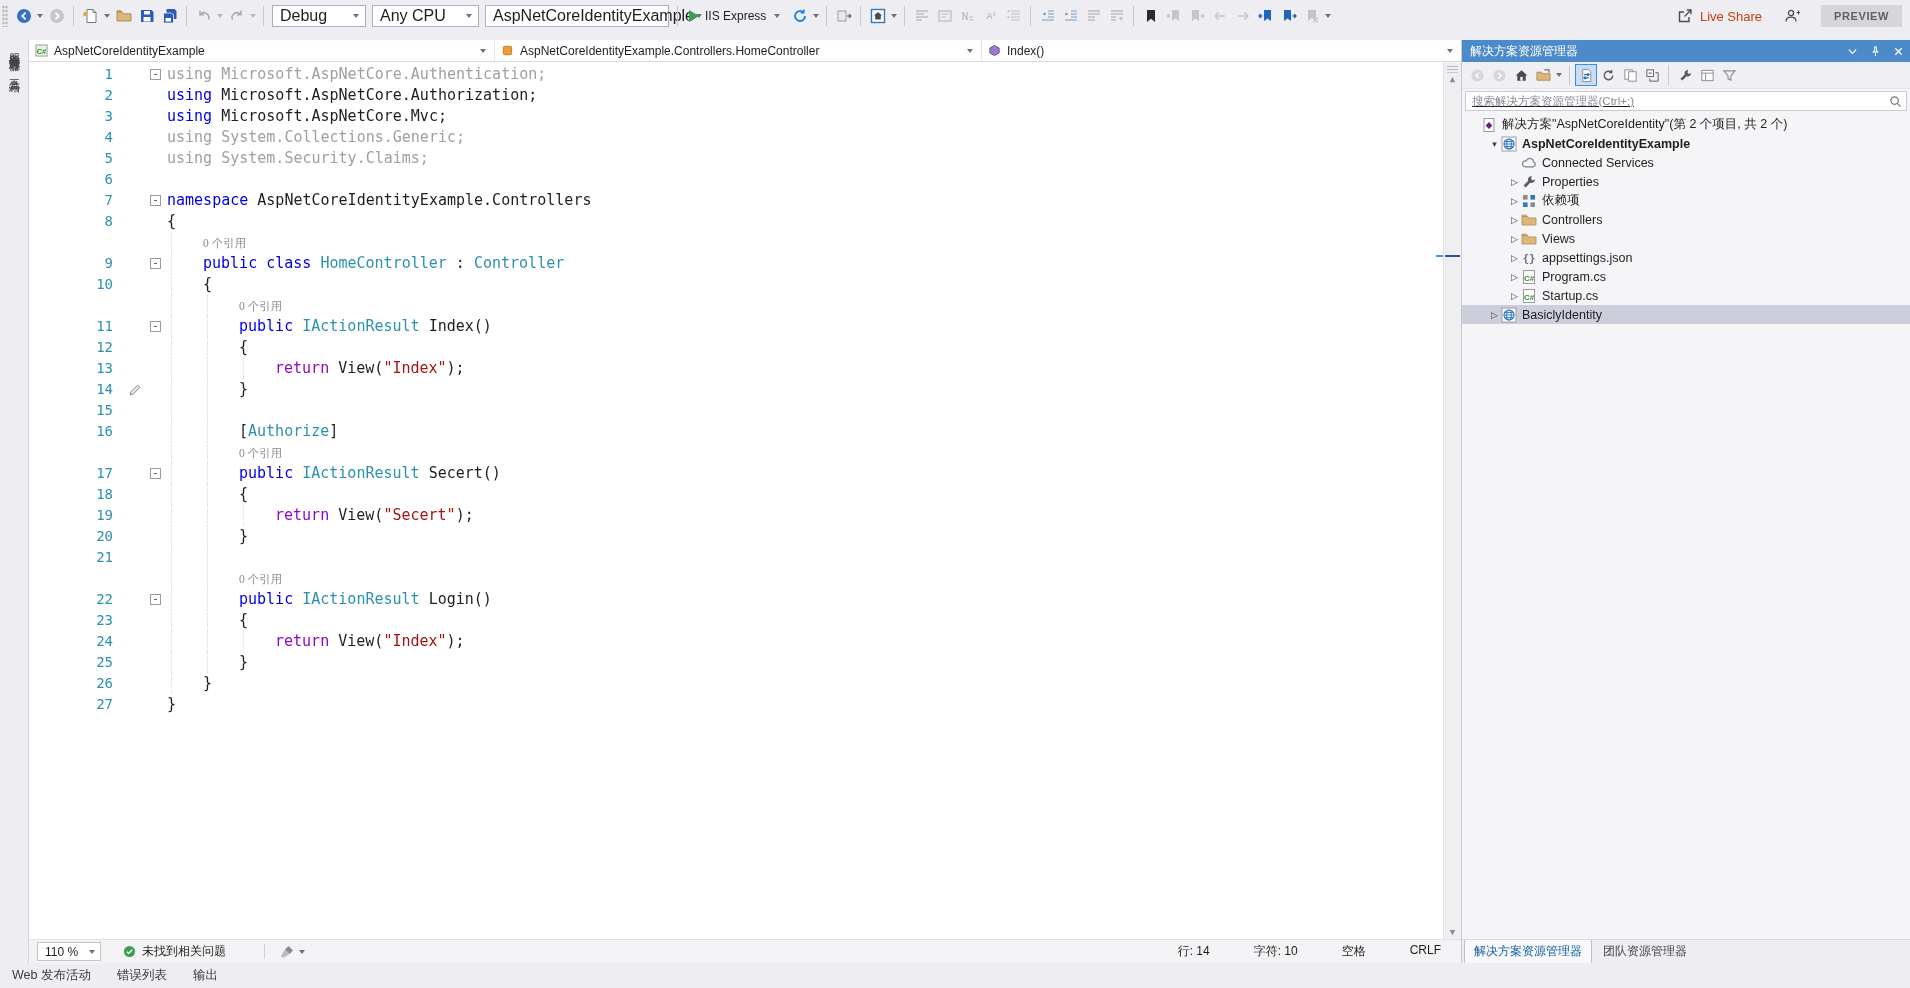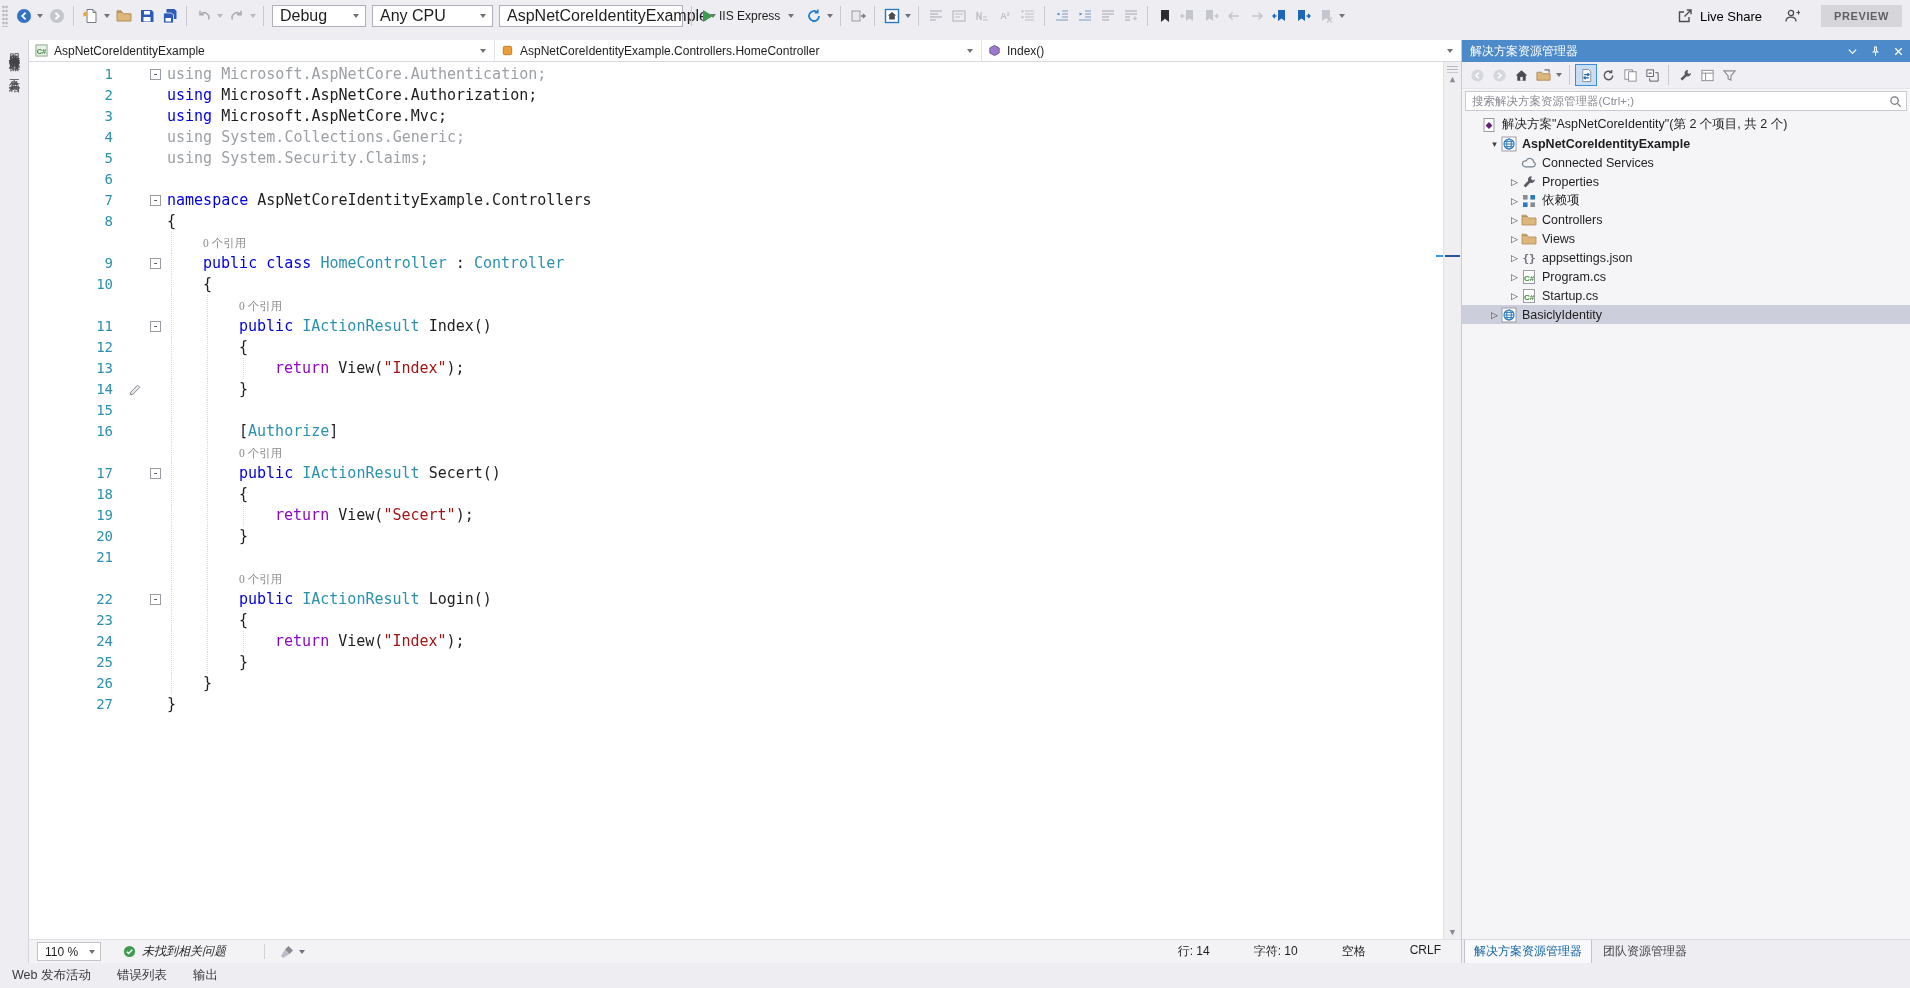--- a/index.html
+++ b/index.html
@@ -11,21 +11,21 @@
   .tbi{width:23px;height:26px;display:flex;align-items:center;justify-content:center;flex:0 0 auto;}
   .tbi svg{width:16px;height:16px;}
   .caret{width:0;height:0;border-left:3.5px solid transparent;border-right:3.5px solid transparent;border-top:4px solid #717179;margin:0 2px;flex:0 0 auto;}
   .caret.dis{border-top-color:#B9B9C0;}
   .tsep{width:1px;height:20px;background:#C9C9D2;margin:0 5px;flex:0 0 auto;}
   .combo{display:flex;align-items:center;height:22px;background:#FFFFFF;border:1px solid #B0B0BC;padding:0 4px 0 7px;font-size:16px;margin:0 3px;flex:0 0 auto;}
   .combo .clabel{flex:1;white-space:nowrap;}
   .run{display:flex;align-items:center;height:24px;padding:0 4px;font-size:12px;gap:6px;margin:0 2px;flex:0 0 auto;}
   .play{width:0;height:0;border-top:6px solid transparent;border-bottom:6px solid transparent;border-left:10px solid #3E9B4F;}
   .topbar-right{margin-left:auto;display:flex;align-items:center;gap:18px;}
-  .liveshare{display:flex;align-items:center;gap:6px;font-size:13px;color:#000000;}
+  .liveshare{display:flex;align-items:center;gap:6px;font-size:13px;color:#c2410c;}
   .preview{background:#D6D6DA;color:#5F5F66;font-size:11px;font-weight:bold;letter-spacing:0.6px;padding:5px 13px;}
   
   .content{flex:1;display:flex;padding-top:8px;min-height:0;}
   .left-rail{width:29px;border-right:1px solid #D4D4DC;display:flex;flex-direction:column;align-items:center;padding-top:4px;gap:18px;flex:0 0 auto;}
   .vlabel{writing-mode:vertical-rl;font-size:11.5px;color:#414146;letter-spacing:1px;}
   .center{flex:1;display:flex;flex-direction:column;min-width:0;}
   
   .tab-row{height:24px;display:flex;align-items:flex-end;padding-left:6px;flex:0 0 auto;}
   .doc-tab{height:23px;display:flex;align-items:center;gap:7px;padding:0 7px 0 10px;background:#ECECF0;border:1px solid #D5D5DC;border-bottom:none;font-size:12px;color:#5E6675;}
   .doc-tab svg{width:11px;height:11px;}
@@ -54,34 +54,34 @@
   .vscroll{position:absolute;top:0;right:0;bottom:0;width:18px;background:#EFEFF2;border-left:1px solid #E2E2E6;}
   .split-handle{height:9px;border-bottom:1px solid #C9C9D2;background:repeating-linear-gradient(#EFEFF2 0 2px,#B9B9C2 2px 3px);margin:2px 3px 0 3px;}
   .sb-arrow{color:#8A8A92;font-size:9px;text-align:center;line-height:12px;}
   .sb-arrow.down{position:absolute;bottom:1px;left:0;right:0;}
   .sb-mark{position:absolute;left:1px;right:1px;height:2px;background:#29539B;}
   .sb-caretmark{position:absolute;width:7px;height:2px;background:#3399FF;}
   
   .editor-status{height:24px;background:#F3F3F6;border-top:1px solid #E1E1E6;display:flex;align-items:center;padding:0 20px 0 8px;font-size:12px;flex:0 0 auto;}
   .zoom-combo{display:flex;align-items:center;background:#fff;border:1px solid #C3C3CC;height:19px;width:64px;padding:0 3px 0 7px;margin-right:22px;}
   .zoom-combo .clabel{flex:1;}
-  .health{display:flex;align-items:center;gap:6px;margin-right:26px;font-style:italic;}
+  .health{display:flex;align-items:center;gap:6px;margin-right:26px;}
   .health svg{width:13px;height:13px;}
   .vsep{width:1px;height:15px;background:#D0D0D6;margin:0 12px;}
   .status-right{margin-left:auto;display:flex;gap:44px;color:#1E1E1E;}
   
   .right-panel{width:449px;border-left:1px solid #C9C9D2;display:flex;flex-direction:column;flex:0 0 auto;background:#F5F5F8;}
   .panel-title{height:22px;background:var(--panel_title,#4D8AC9);color:#fff;display:flex;align-items:center;font-size:12px;padding:0 6px 0 8px;flex:0 0 auto;}
   .pt-icons{margin-left:auto;display:flex;align-items:center;gap:12px;}
   .pt-icons svg{width:11px;height:11px;display:block;}
   .panel-toolbar{height:27px;display:flex;align-items:center;padding:0 4px;background:#F0F0F4;border-bottom:1px solid #E4E4EA;flex:0 0 auto;}
   .pti{width:22px;height:22px;display:flex;align-items:center;justify-content:center;}
   .pti svg{width:15px;height:15px;}
   .pti.active{background:#C9DEF5;border:1px solid #3E8DDD;}
-  .panel-search{height:24px;padding:2px 3px;flex:0 0 auto;}
+  .panel-search{height:24px;padding:2px 3px;flex:0 0 auto;text-decoration:underline;}
   .search-box{height:20px;background:#fff;border:1px solid #CACAD3;display:flex;align-items:center;padding:0 4px;}
   .search-box input{flex:1;border:none;outline:none;font-size:11.5px;color:#1E1E1E;font-family:inherit;background:transparent;}
   .search-box input::placeholder{color:#8A8A92;}
   .search-box svg{width:13px;height:13px;flex:0 0 auto;}
   .panel-tree{flex:1;overflow:hidden;padding-top:2px;}
   .trow{height:19px;display:flex;align-items:center;font-size:12.5px;white-space:nowrap;}
   .trow.sel{background:var(--selection,#CCCEDB);}
   .trow.bold .tlabel{font-weight:bold;}
   .tarrow{width:13px;font-size:9px;color:#3C3C40;flex:0 0 auto;text-align:center;}
   .ticon{width:16px;height:16px;margin-right:5px;flex:0 0 auto;}
@@ -155,21 +155,21 @@
           <path d="M3.5 11.5A4.8 4.8 0 0 1 11.4 6.3" fill="none" stroke="#A9ACB3" stroke-width="1.6"></path>
           <path d="M12 2.8v4H8" fill="none" stroke="#A9ACB3" stroke-width="1.6"></path>
         </svg>
       </span>
     <span class="caret dis"></span>
     <div class="tsep"></div>
     <div class="combo" style="width:94px">
       <span class="clabel">Debug</span>
       <span class="caret"></span>
     </div>
-    <div class="combo" style="width:121px">
+    <div class="combo" style="width:107px">
       <span class="clabel">Any CPU</span>
       <span class="caret"></span>
     </div>
     <div class="combo" style="width:184px">
       <span class="clabel">AspNetCoreIdentityExample</span>
       <span class="caret"></span>
     </div>
     <div class="tsep"></div>
     <div class="run">
       <span class="play"></span>

